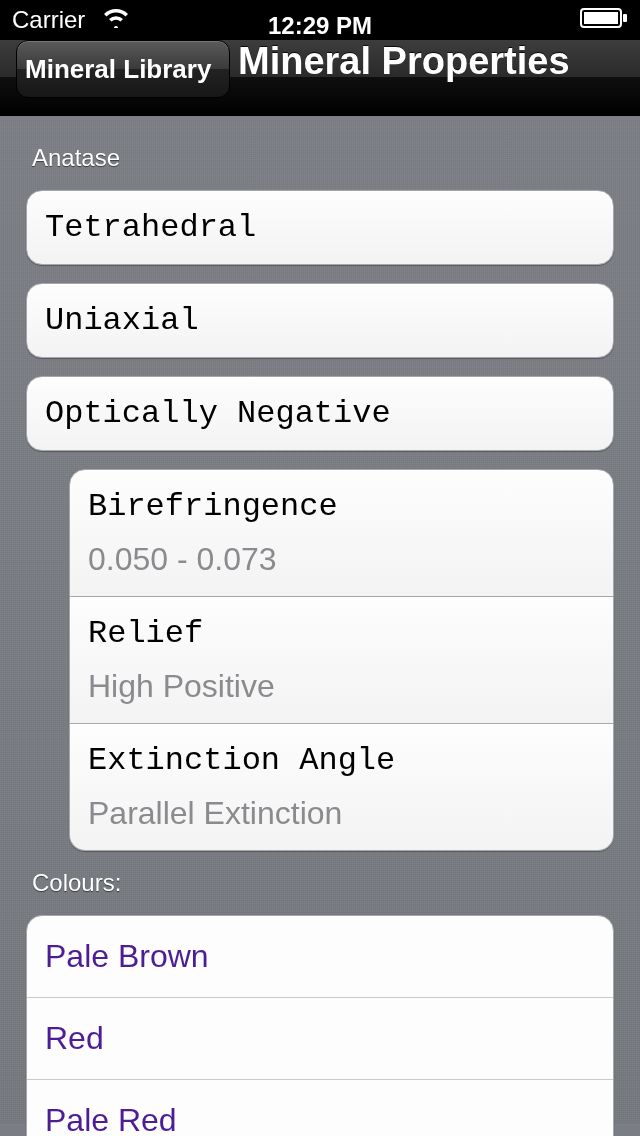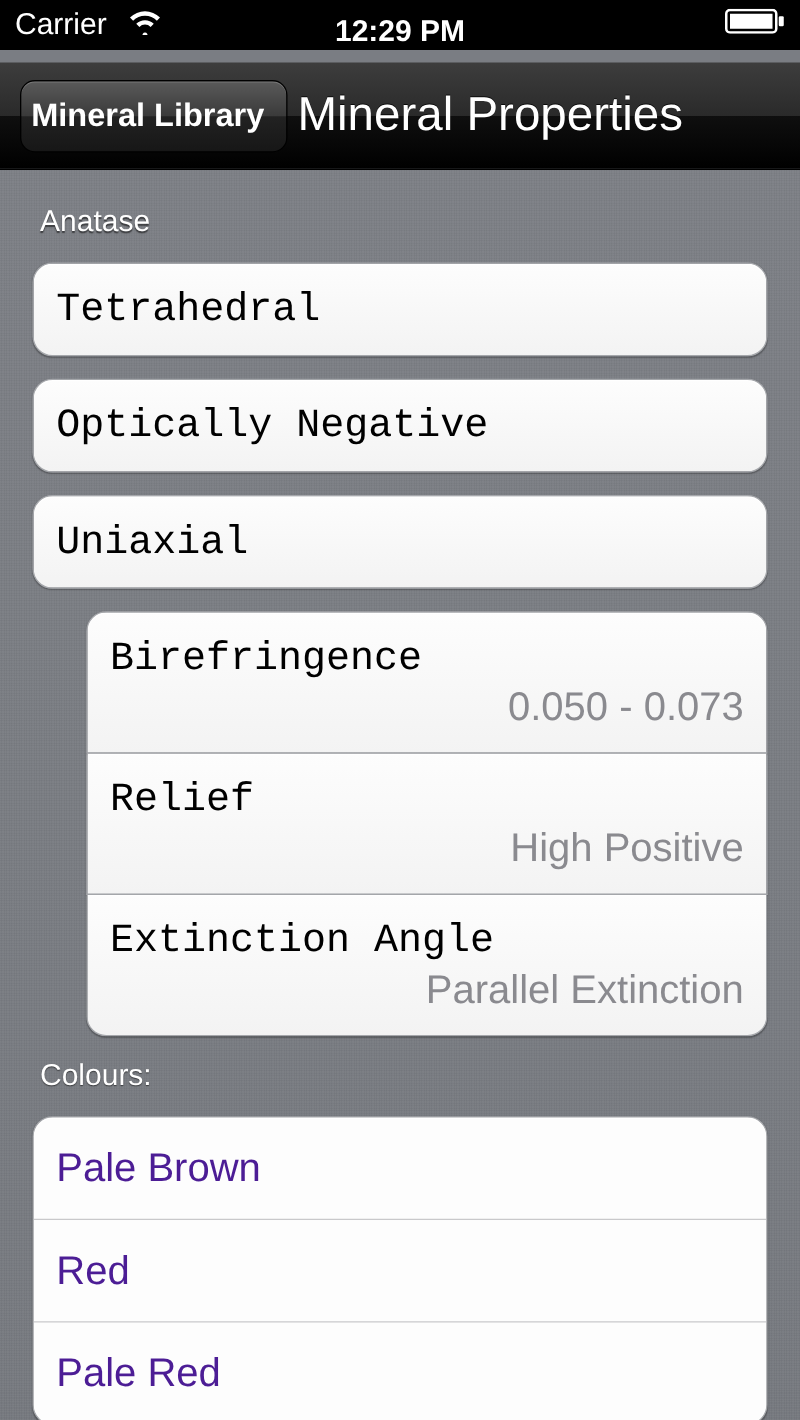--- a/index.html
+++ b/index.html
@@ -41,28 +41,26 @@
       left: 50%;
       transform: translateX(-50%);
       font-weight: 600;
       margin-top: 12px;
     }
     .battery-icon {
       display: inline-block;
     }
     
     .nav-bar {
-      height: 86px;
+      height: 76px;
       background: linear-gradient(to bottom, #3d3d3d 0%, #2a2a2a 50%, #0f0f0f 50%, #000 100%);
       border-bottom: 1px solid #000;
       display: flex;
-      align-items: center;
       padding: 0 16px;
       position: relative;
-      margin-top: 10px;
     }
     .back-button {
       display: flex;
       align-items: center;
       height: 58px;
       background: linear-gradient(to bottom, #5a5a5a 0%, #3a3a3a 50%, #222 50%, #171717 100%);
       border: 1px solid #000;
       border-radius: 12px;
       color: #fff;
       font-size: 26px;
@@ -77,21 +75,21 @@
       width: 0;
       height: 0;
       display: none;
     }
     .nav-title {
       position: absolute;
       left: 50%;
       transform: translateX(-50%);
       color: #fff;
       font-size: 38px;
-      font-weight: 400;
+      font-weight: 700;
       text-shadow: 0 -1px 0 rgba(0,0,0,0.8);
       white-space: nowrap;
       left: 238px;
       transform: none;
     }
     
     .content {
       padding: 28px 26px 0 26px;
       background: 
         repeating-linear-gradient(90deg, rgba(255,255,255,0.02) 0px, rgba(255,255,255,0.02) 1px, rgba(0,0,0,0.02) 1px, rgba(0,0,0,0.02) 2px),
@@ -117,22 +115,21 @@
     .card-title {
       font-size: 32px;
       font-weight: 400;
       color: #000;
       font-family: Liberation Mono, monospace;
     }
     .card-sub {
       font-size: 32px;
       font-weight: 400;
       color: #8a8a8f;
-      margin-top: 2px;
-      text-align: right;
+      margin-top: 16px;
     }
     .prop-group {
       margin-bottom: 18px;
       padding-left: 43px;
     }
     .prop-group .card {
       margin-bottom: 0;
       border-radius: 0;
     }
     .prop-group .card + .card {
@@ -192,24 +189,24 @@
   <div class="nav-title">Mineral Properties</div>
 </div>
 
 <div class="content">
   <div class="section-header">Anatase</div>
 
   <div class="card">
     <div class="card-title">Tetrahedral</div>
   </div>
   <div class="card">
+    <div class="card-title">Uniaxial</div>
+  </div>
+  <div class="card">
     <div class="card-title">Optically Negative</div>
-  </div>
-  <div class="card">
-    <div class="card-title">Uniaxial</div>
   </div>
 
   <div class="prop-group">
     <div class="card">
       <div class="card-title">Birefringence</div>
       <div class="card-sub">0.050 - 0.073</div>
     </div>
     <div class="card">
       <div class="card-title">Relief</div>
       <div class="card-sub">High Positive</div>

